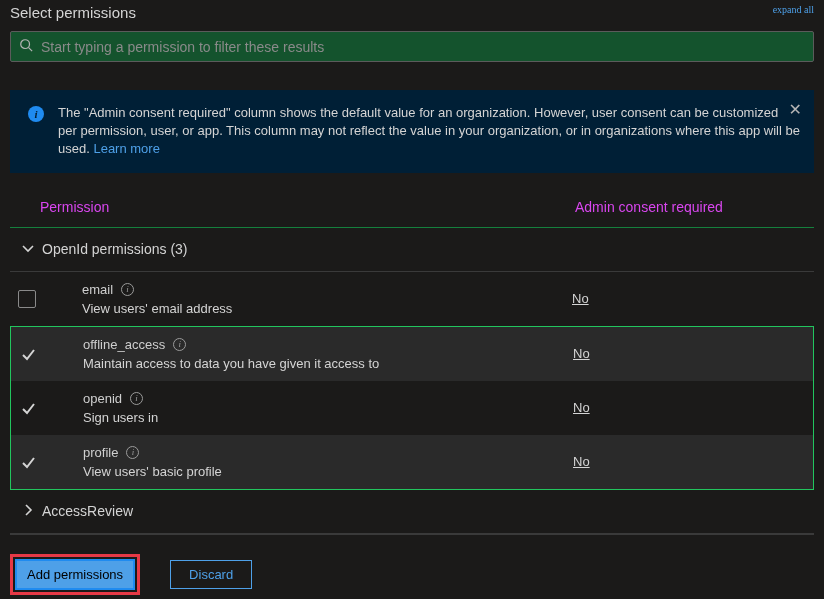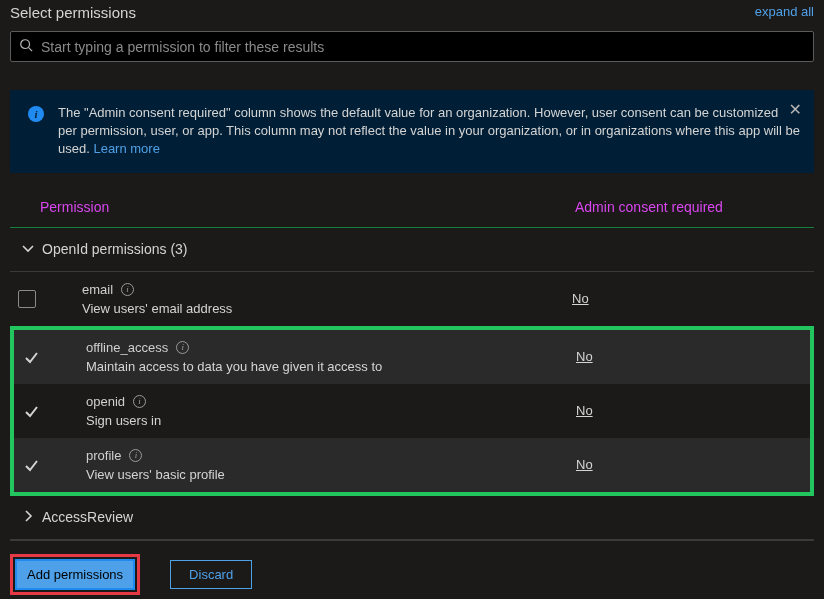--- a/index.html
+++ b/index.html
@@ -23,29 +23,30 @@
       align-items: flex-start;
       padding: 4px 0 10px 0;
     }
     .title {
       font-size: 15px;
       color: #d4d4d4;
       font-weight: 400;
     }
     .expand-all {
       color: #4ea0e8;
-      font-size: 13px;
-      cursor: pointer;
+      font-size: 10px;
+      cursor: pointer;
+      font-family: Liberation Serif, serif;
     }
     .search-wrap {
       display: flex;
       align-items: center;
       border: 1px solid #5b5b5b;
       border-radius: 2px;
-      background: #000000;
+      background: #14532d;
       padding: 6px 8px;
       margin-bottom: 28px;
     }
     .search-icon svg {
       width: 14px;
       height: 14px;
       stroke: #b5b5b5;
     }
     .search-input {
       flex: 1;
@@ -187,21 +188,21 @@
       font-style: italic;
       font-family: Georgia, serif;
       cursor: pointer;
     }
     .admin-val {
       font-size: 13px;
       color: #d4d4d4;
       text-decoration: underline;
     }
     .highlight-box {
-      border: 4px solid #22c55e;
+      border: 1px solid #22c55e;
       margin-top: 0;
     }
     .divider {
       border-top: 1px solid #3a3a3a;
     }
     .footer {
       position: absolute;
       bottom: 4px;
       left: 10px;
       display: flex;

